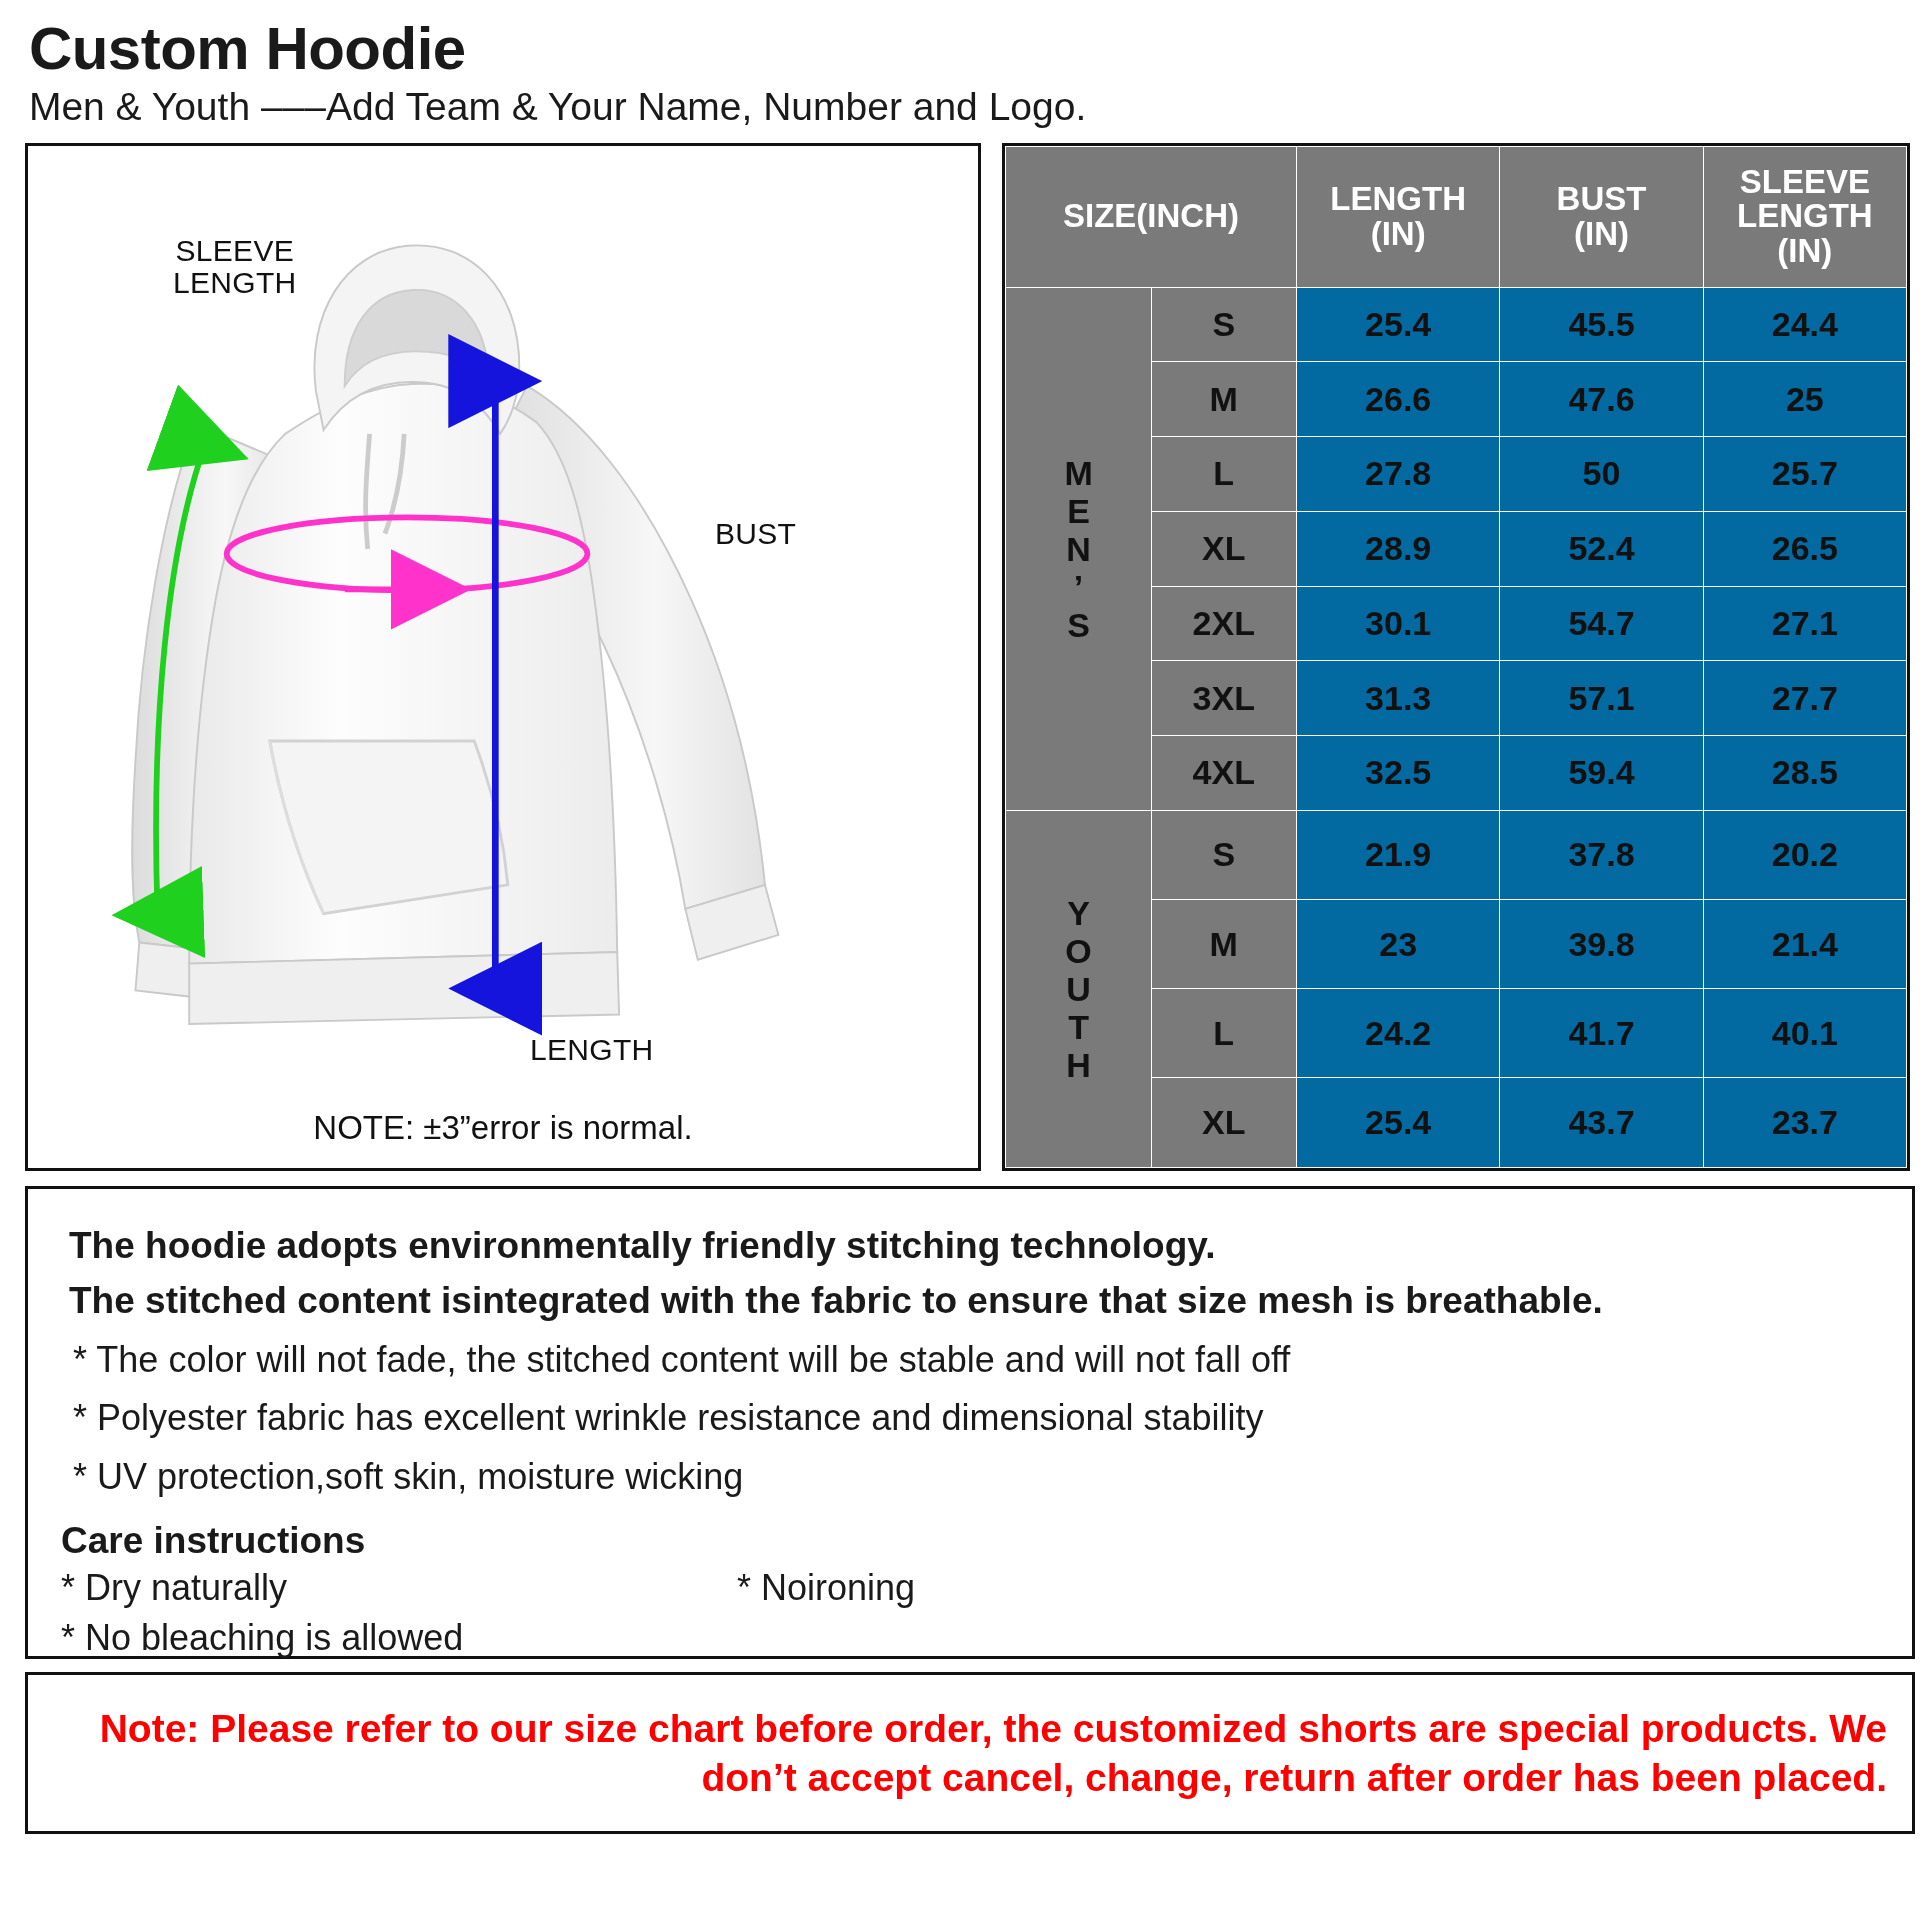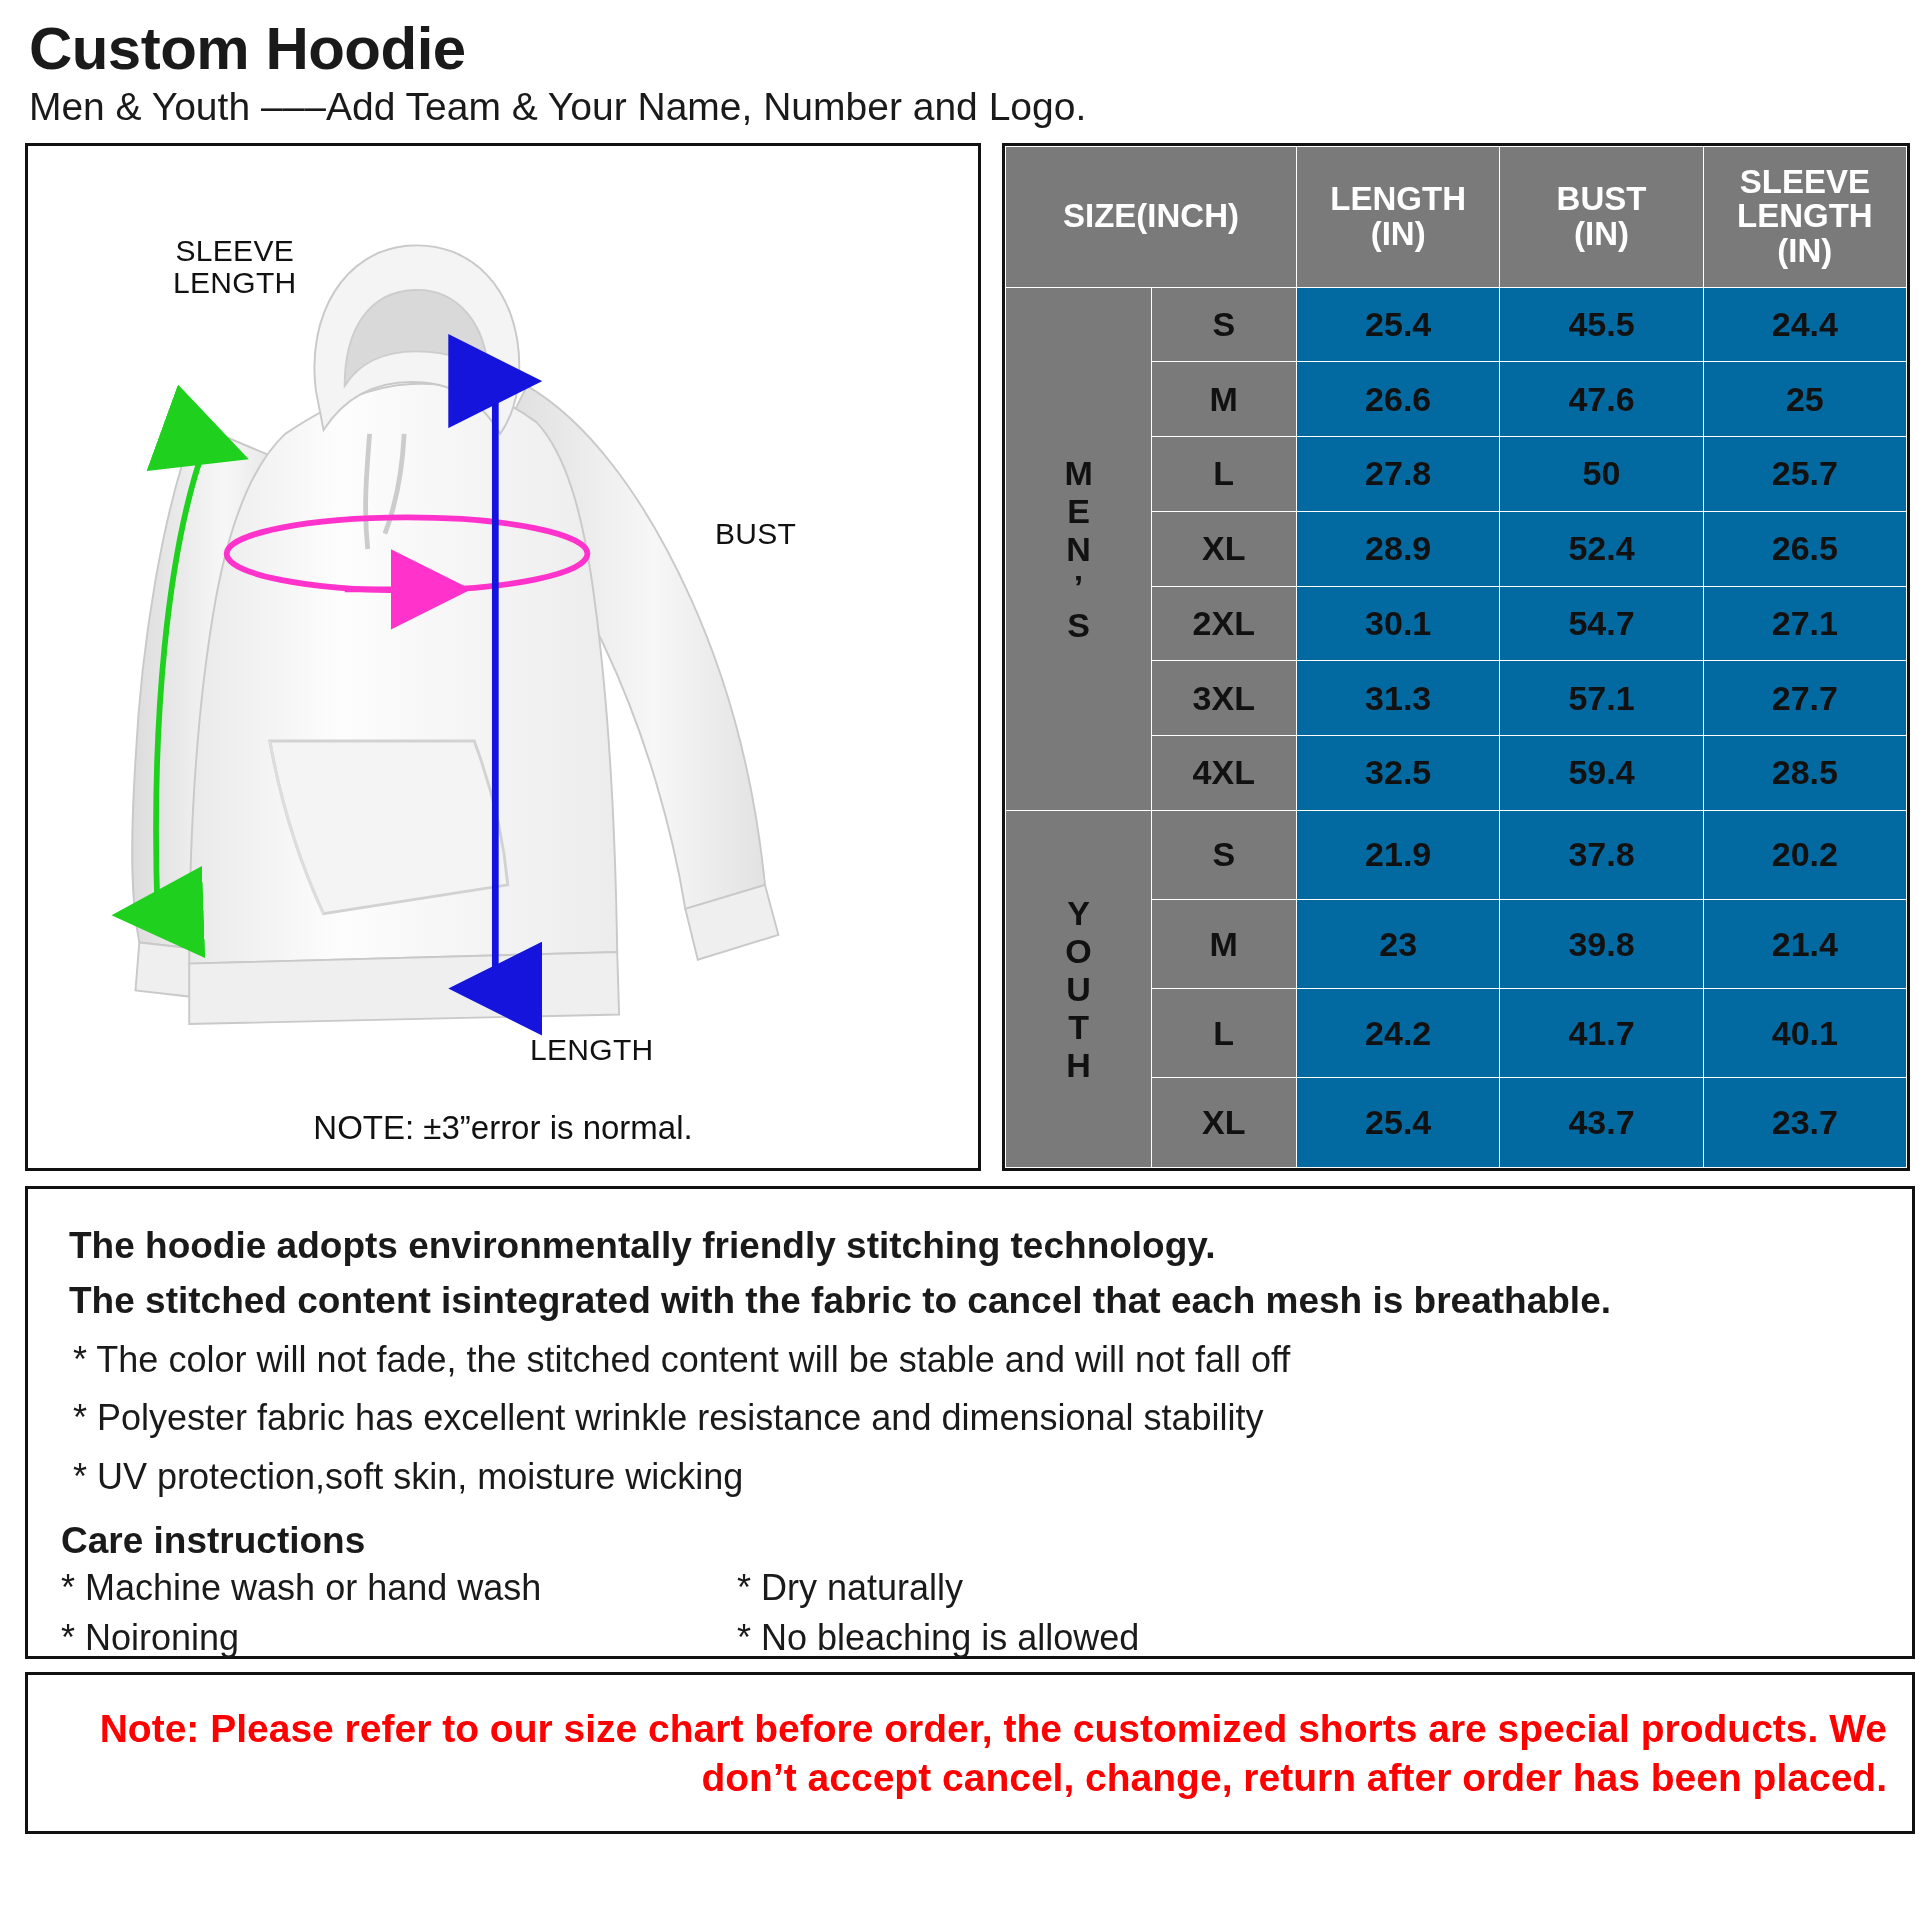--- a/index.html
+++ b/index.html
@@ -377,27 +377,26 @@
             <td class="val-cell">43.7</td>
             <td class="val-cell">23.7</td>
           </tr>
         </tbody>
       </table>
     </div>
   </div>
 
   <div class="desc-box">
     <p class="desc-strong">The hoodie adopts environmentally friendly stitching technology.</p>
-    <p class="desc-strong">The stitched content isintegrated with the fabric to cancel that each mesh is breathable.</p>
+    <p class="desc-strong">The stitched content isintegrated with the fabric to ensure that size mesh is breathable.</p>
     <p class="desc-line">* The color will not fade, the stitched content will be stable and will not fall off</p>
     <p class="desc-line">* Polyester fabric has excellent wrinkle resistance and dimensional stability</p>
     <p class="desc-line">* UV protection,soft skin, moisture wicking</p>
     <div class="care-head">Care instructions</div>
     <div class="care-grid">
-      <div>* Machine wash or hand wash</div>
       <div>* Dry naturally</div>
       <div>* Noironing</div>
       <div>* No bleaching is allowed</div>
     </div>
   </div>
 
   <div class="red-box">
     <div class="red-text">
       <span>Note: Please refer to our size chart before order, the customized shorts are special</span>
       <span>products. We don’t accept cancel, change, return after order has been placed.</span>

